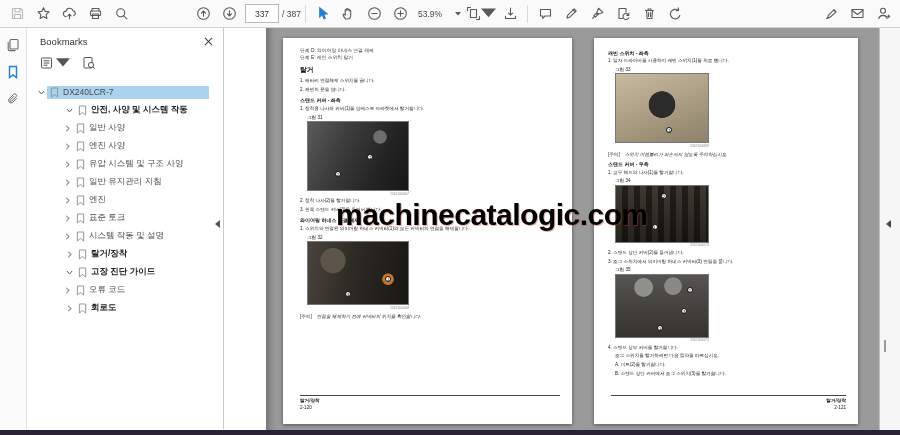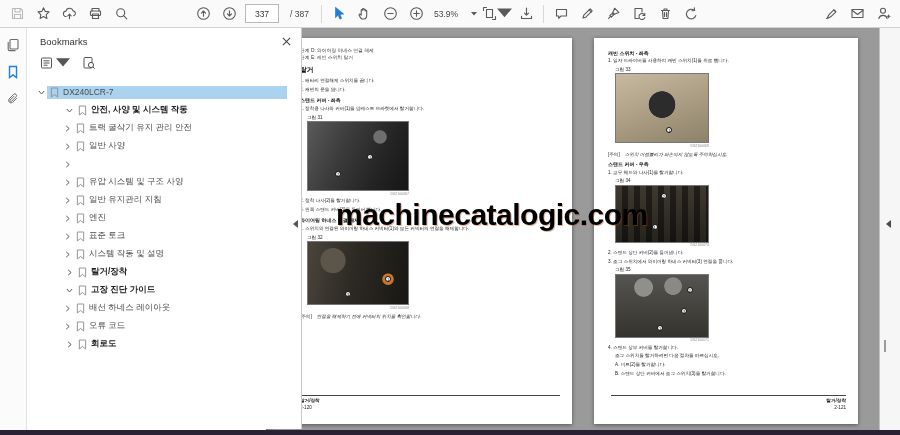--- a/index.html
+++ b/index.html
@@ -9,30 +9,30 @@
   .toolbar{position:absolute;left:0;top:0;width:100%;height:28px;box-sizing:border-box;
     background:#fafafa;border-bottom:1px solid #d2d2d2;display:flex;align-items:center;padding:0 4px;z-index:20}
   .tb-btn{width:26px;height:24px;display:flex;align-items:center;justify-content:center;flex:0 0 auto}
   .tb-btn svg{width:15px;height:15px}
   .tb-ic{stroke:#5a5a5a;fill:none;stroke-width:1.1;stroke-linecap:round;stroke-linejoin:round}
   .dim{opacity:.4}
   .sep{width:1px;height:18px;background:#d8d8d8;margin:0 4px;flex:0 0 auto}
   .nav-group{margin-left:56px;display:flex;align-items:center}
   .tb-pageinput{width:28px;height:15px;border:1px solid #b9b9b9;background:#fff;font-size:8.5px;
     text-align:center;color:#333;margin:6px 3px;font-family:"Liberation Sans",sans-serif}
-  .tb-total{font-size:8.5px;color:#444;margin:0 8px;white-space:nowrap}
+  .tb-total{font-size:8.5px;color:#444;margin:0 0;white-space:nowrap}
   .tb-zoomval{display:flex;align-items:center;gap:13px;font-size:8.5px;color:#444;padding:0 4px;height:24px}
   .caret{width:6px;height:4px}
   .spacer{flex:1}
   
   .rail{position:absolute;left:0;top:28px;bottom:5px;width:27px;background:#fbfbfb;border-right:1px solid #e2e2e2;
     display:flex;flex-direction:column;align-items:center;padding-top:10px;gap:13px;box-sizing:border-box;z-index:15}
   .rail svg{width:14px;height:14px}
   
-  .panel{position:absolute;left:28px;top:28px;bottom:6px;width:274px;background:#fff;
+  .panel{position:absolute;left:28px;top:28px;bottom:6px;width:196px;background:#fff;
     border-right:1px solid #c9c9c9;box-sizing:border-box;z-index:14}
   .bm-head{display:flex;justify-content:space-between;align-items:center;padding:8px 10px 2px 12px;
     font-size:9.5px;color:#333}
   .bm-close svg{width:9px;height:9px}
   .bm-tools{display:flex;gap:12px;padding:7px 0 4px 12px;align-items:center}
   .bm-tools svg{width:14px;height:14px}
   .bm-tree{padding-top:9px}
   .bm-row{display:flex;align-items:center;height:18px}
   .lvl1{padding-left:8px}.lvl2{padding-left:36px}.lvl3{padding-left:34px}
   .exp{width:11px;display:flex;justify-content:center;flex:0 0 auto}
@@ -373,44 +373,37 @@
           <svg viewBox="0 0 8 8">
             <path d="M2.5 1l3.4 3-3.4 3" fill="none" stroke="#555" stroke-width="1.1"></path>
           </svg>
         </span>
         <span class="bmc">
           <span class="bico">
             <svg viewBox="0 0 10 12">
               <path d="M1.5 1h7v10L5 8.2 1.5 11z" fill="none" stroke="#8b8b8b" stroke-width="1"></path>
             </svg>
           </span>
-          <span class="blabel">트랙 굴삭기 유지 관리 안전</span>
-        </span>
-      </div>
-      <div class="bm-row lvl3">
-        <span class="exp">
-          <svg viewBox="0 0 8 8">
-            <path d="M2.5 1l3.4 3-3.4 3" fill="none" stroke="#555" stroke-width="1.1"></path>
-          </svg>
-        </span>
-        <span class="bmc">
-          <span class="bico">
-            <svg viewBox="0 0 10 12">
-              <path d="M1.5 1h7v10L5 8.2 1.5 11z" fill="none" stroke="#8b8b8b" stroke-width="1"></path>
-            </svg>
-          </span>
           <span class="blabel">일반 사양</span>
         </span>
       </div>
       <div class="bm-row lvl3">
         <span class="exp">
           <svg viewBox="0 0 8 8">
             <path d="M2.5 1l3.4 3-3.4 3" fill="none" stroke="#555" stroke-width="1.1"></path>
           </svg>
         </span>
+        <span class="bmc">
+          <span class="bico">
+            <svg viewBox="0 0 10 12">
+              <path d="M1.5 1h7v10L5 8.2 1.5 11z" fill="none" stroke="#8b8b8b" stroke-width="1"></path>
+            </svg>
+          </span>
+          <span class="blabel">엔진 사양</span>
+        </span>
       </div>
       <div class="bm-row lvl3">
         <span class="exp">
           <svg viewBox="0 0 8 8">
             <path d="M2.5 1l3.4 3-3.4 3" fill="none" stroke="#555" stroke-width="1.1"></path>
           </svg>
         </span>
         <span class="bmc">
           <span class="bico">
             <svg viewBox="0 0 10 12">
@@ -501,35 +494,20 @@
             <path d="M1 2.3l3 3.4 3-3.4" fill="none" stroke="#555" stroke-width="1.1"></path>
           </svg>
         </span>
         <span class="bmc bold">
           <span class="bico">
             <svg viewBox="0 0 10 12">
               <path d="M1.5 1h7v10L5 8.2 1.5 11z" fill="none" stroke="#8b8b8b" stroke-width="1"></path>
             </svg>
           </span>
           <span class="blabel">고장 진단 가이드</span>
-        </span>
-      </div>
-      <div class="bm-row lvl3">
-        <span class="exp">
-          <svg viewBox="0 0 8 8">
-            <path d="M2.5 1l3.4 3-3.4 3" fill="none" stroke="#555" stroke-width="1.1"></path>
-          </svg>
-        </span>
-        <span class="bmc">
-          <span class="bico">
-            <svg viewBox="0 0 10 12">
-              <path d="M1.5 1h7v10L5 8.2 1.5 11z" fill="none" stroke="#8b8b8b" stroke-width="1"></path>
-            </svg>
-          </span>
-          <span class="blabel">배선 하네스 레이아웃</span>
         </span>
       </div>
       <div class="bm-row lvl3">
         <span class="exp">
           <svg viewBox="0 0 8 8">
             <path d="M2.5 1l3.4 3-3.4 3" fill="none" stroke="#555" stroke-width="1.1"></path>
           </svg>
         </span>
         <span class="bmc">
           <span class="bico">

